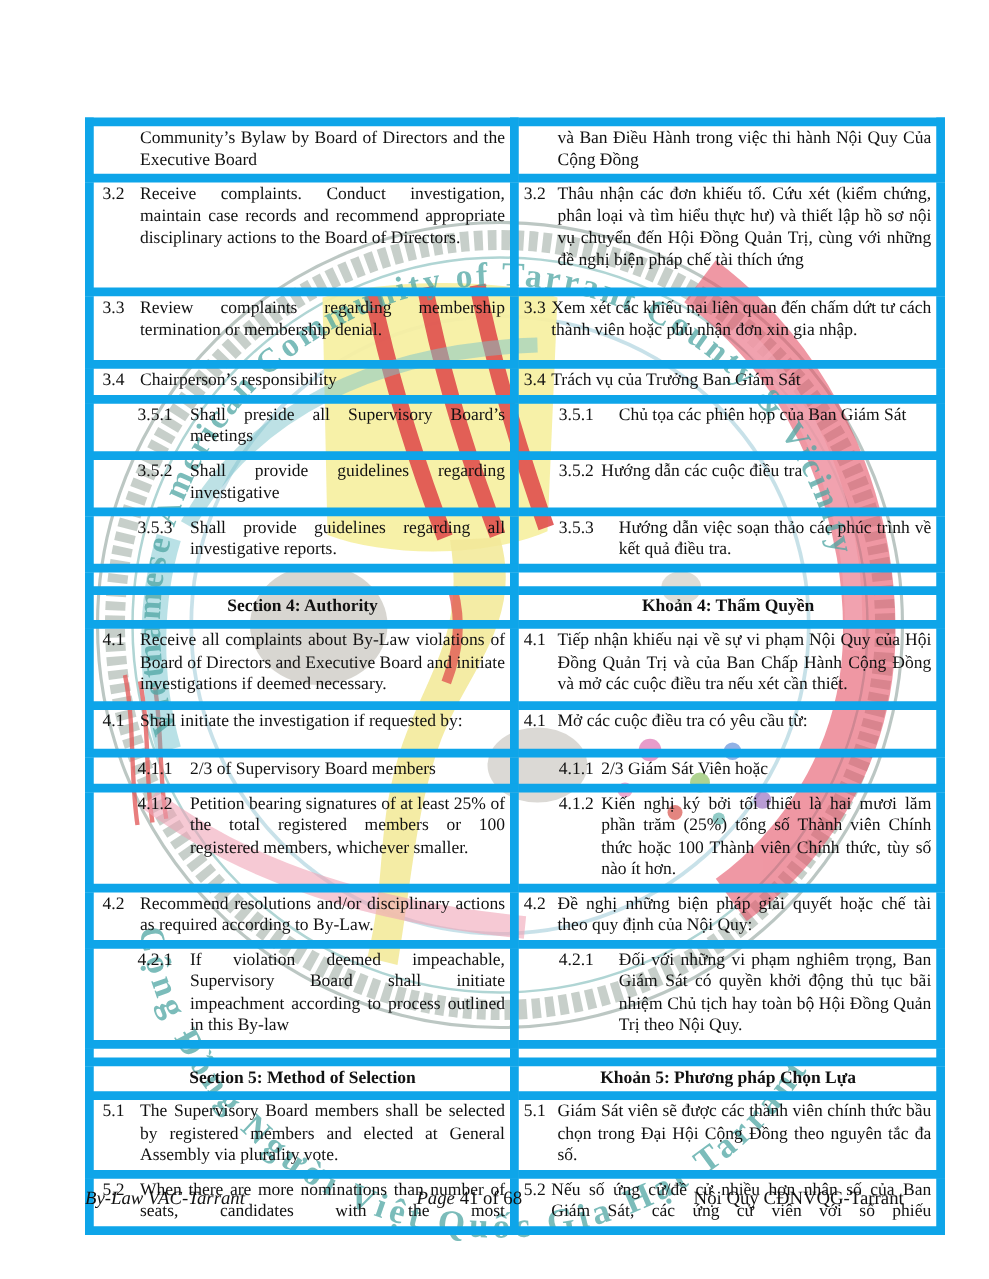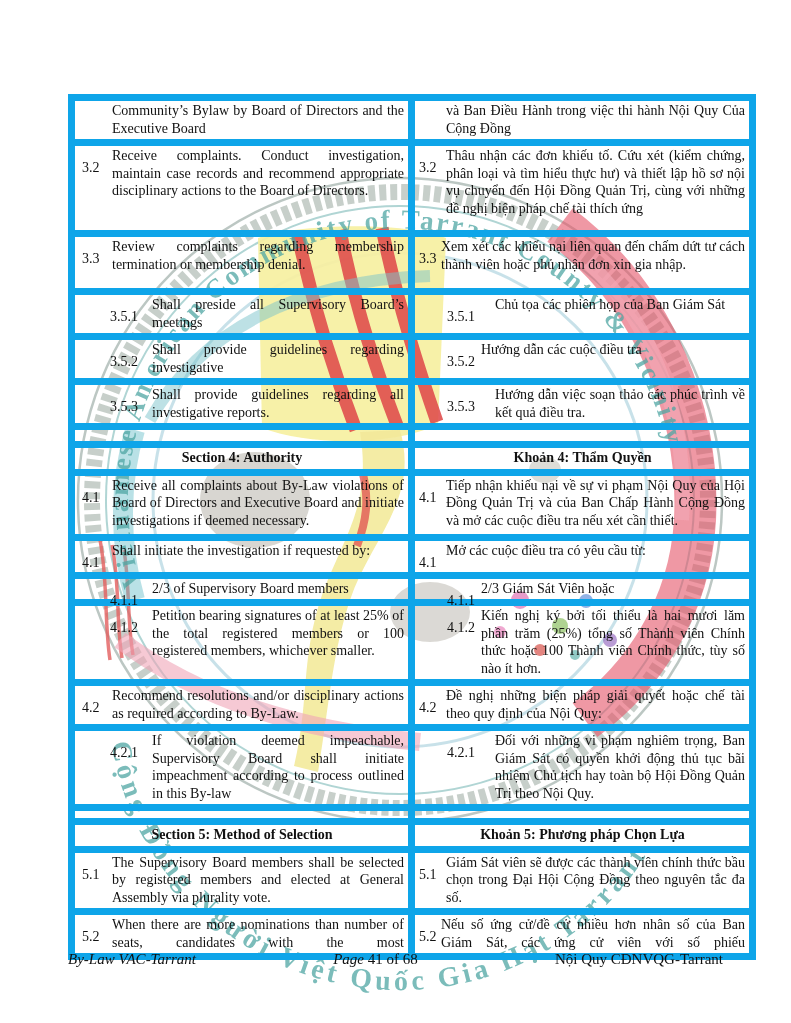--- a/index.html
+++ b/index.html
@@ -11,21 +11,21 @@
   table.bylaw{
     position:absolute;left:68px;top:94px;width:655px;z-index:1;
     border-collapse:collapse;table-layout:fixed;background:transparent;
   }
   table.bylaw td{
     border:7px solid #0ea5e9;vertical-align:top;
     padding:1px 4px 2px 2px;font-size:14px;line-height:17.5px;
   }
   td.en{width:327px;} td.vi{width:328px;}
   .para{position:relative;text-align:justify;}
-  .para .num{position:absolute;top:12px;}
+  .para .num{position:absolute;top:0;}
   td.en .item{padding-left:35px}  td.en .item .num{left:5px}
   td.en .cont{padding-left:35px}
   td.en .sub{padding-left:75px}   td.en .sub .num{left:33px}
   td.vi .item{padding-left:29px}  td.vi .item .num{left:2px}
   td.vi .item.tight{padding-left:24px}
   td.vi .cont{padding-left:29px}
   td.vi .sub{padding-left:78px}   td.vi .sub .num{left:30px}
   td.vi .sub.tight{padding-left:64px}
   td.header-cell .para{font-weight:700;padding-left:3px;text-align:center;}
   .jall{text-align-last:justify;}
@@ -119,20 +119,28 @@
         </td>
       </tr>
       <tr style="height: 58px;">
         <td class="en">
           <div class="para item"><span class="num">3.3</span><span class="body">Review complaints regarding membership termination or membership denial.</span></div>
         </td>
         <td class="vi">
           <div class="para item tight"><span class="num">3.3</span><span class="body">Xem xét các khiếu nại liên quan đến chấm dứt tư cách thành viên hoặc phủ nhận đơn xin gia nhập.</span></div>
         </td>
       </tr>
+      <tr style="height: 18px;">
+        <td class="en">
+          <div class="para item"><span class="num">3.4</span><span class="body">Chairperson’s responsibility</span></div>
+        </td>
+        <td class="vi">
+          <div class="para item tight"><span class="num">3.4</span><span class="body">Trách vụ của Trưởng Ban Giám Sát</span></div>
+        </td>
+      </tr>
       <tr style="height: 34px;">
         <td class="en">
           <div class="para sub"><span class="num">3.5.1</span><span class="body">Shall preside all Supervisory Board’s meetings</span></div>
         </td>
         <td class="vi">
           <div class="para sub"><span class="num">3.5.1</span><span class="body">Chủ tọa các phiên họp của Ban Giám Sát</span></div>
         </td>
       </tr>
       <tr style="height: 34px;">
         <td class="en">

